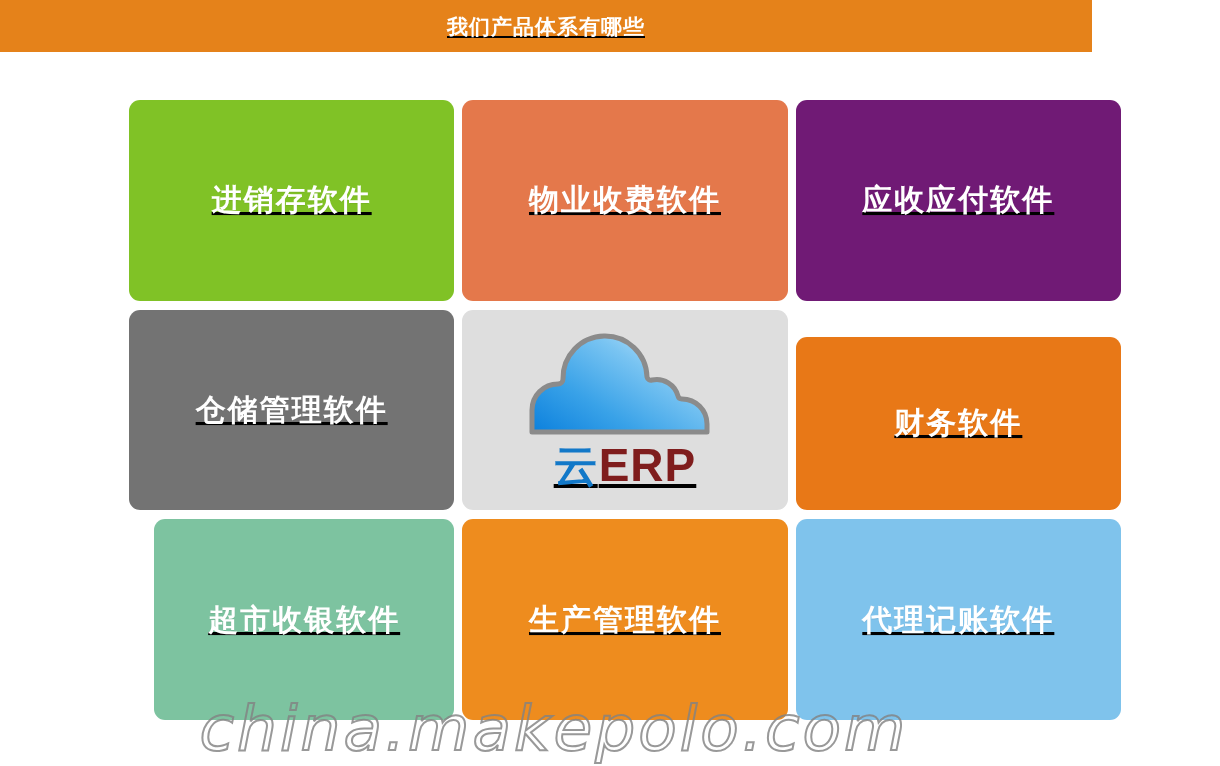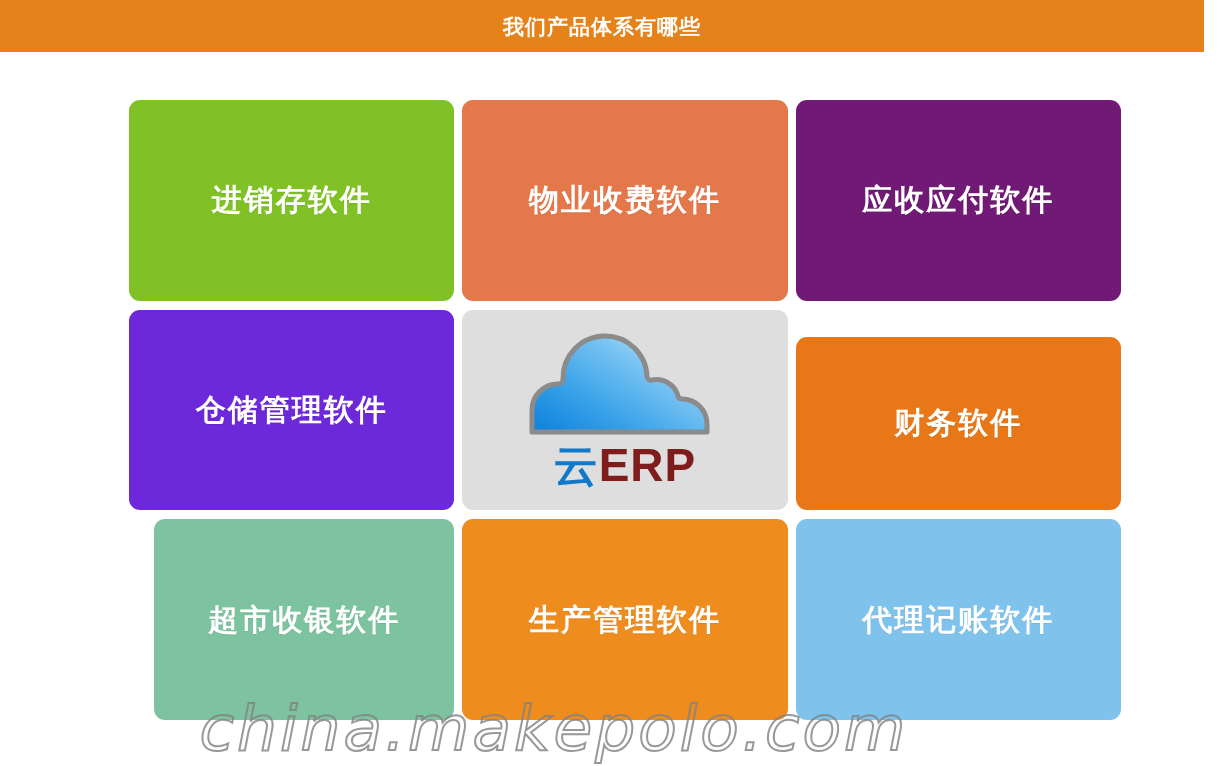--- a/index.html
+++ b/index.html
@@ -14,27 +14,28 @@
     background: #ffffff;
     font-family: "Liberation Sans", "DejaVu Sans", sans-serif;
     position: relative;
   }
 
   
   #header-bar {
     position: absolute;
     left: 0;
     top: 0;
-    width: 1204px;
+    width: 1092px;
     height: 52px;
     background: #e5821a;
     display: flex;
     align-items: center;
     justify-content: center;
     box-sizing: border-box;
+    text-decoration: underline;
   }
   #header-title {
     color: #ffffff;
     font-size: 21px;
     font-weight: bold;
     letter-spacing: 1px;
     line-height: 1;
     white-space: nowrap;
   }
 
@@ -52,20 +53,21 @@
     row-gap: 9px;
   }
   .tile {
     border-radius: 11px;
     display: flex;
     align-items: center;
     justify-content: center;
     position: relative;
     box-sizing: border-box;
     overflow: hidden;
+    text-decoration: underline;
   }
   .tile-label {
     color: #ffffff;
     font-size: 30px;
     font-weight: bold;
     letter-spacing: 2px;
     line-height: 1;
     white-space: nowrap;
     text-shadow: 0 1px 1px rgba(0,0,0,0.07);
   }
@@ -137,21 +139,21 @@
   </div>
 
   <div class="tile" style="background: rgb(228, 120, 75);">
     <span class="tile-label">物业收费软件</span>
   </div>
 
   <div class="tile" style="background: #701a75;">
     <span class="tile-label">应收应付软件</span>
   </div>
 
-  <div class="tile" style="background: #6d28d9;">
+  <div class="tile" style="background: #737373;">
     <span class="tile-label">仓储管理软件</span>
   </div>
 
   <div class="tile" id="logo-tile" style="background: rgb(222, 222, 222);">
     <svg id="cloud-icon" viewBox="0 0 212 104" xmlns="http://www.w3.org/2000/svg">
       <defs>
         <linearGradient id="cloudGrad" x1="0" y1="1" x2="1" y2="0.15">
           <stop offset="0%" stop-color="#0b80dd"></stop>
           <stop offset="35%" stop-color="#39a2e8"></stop>
           <stop offset="70%" stop-color="#79c4f2"></stop>

